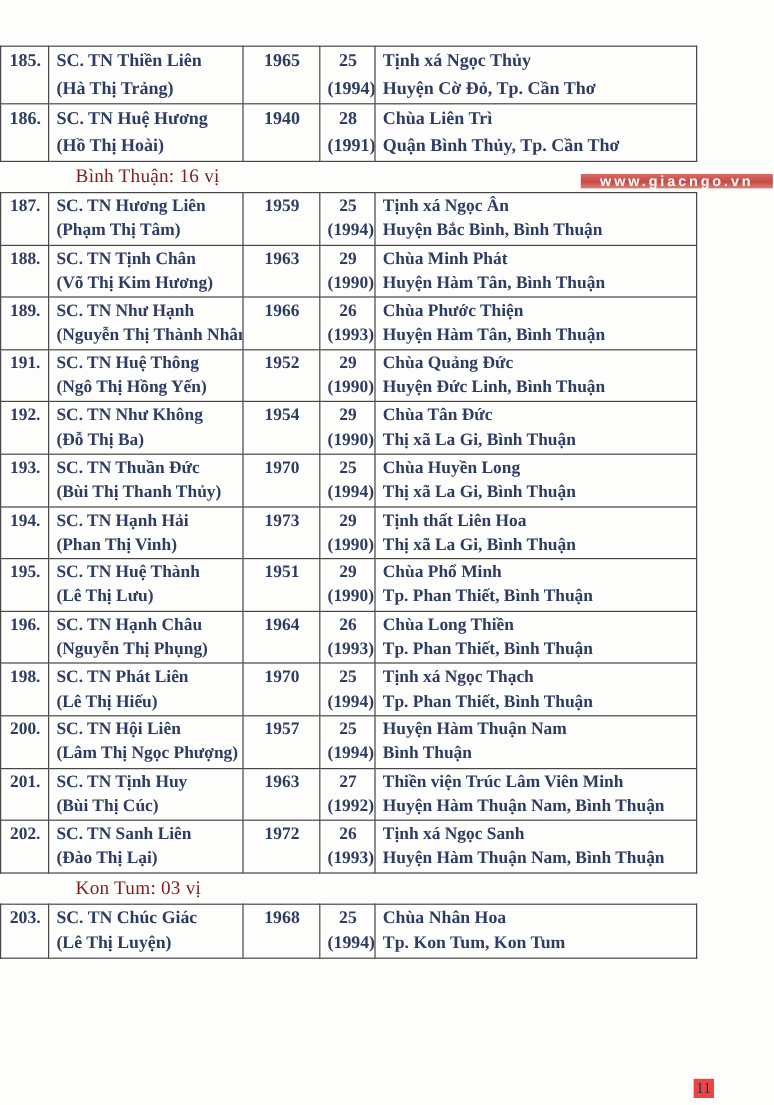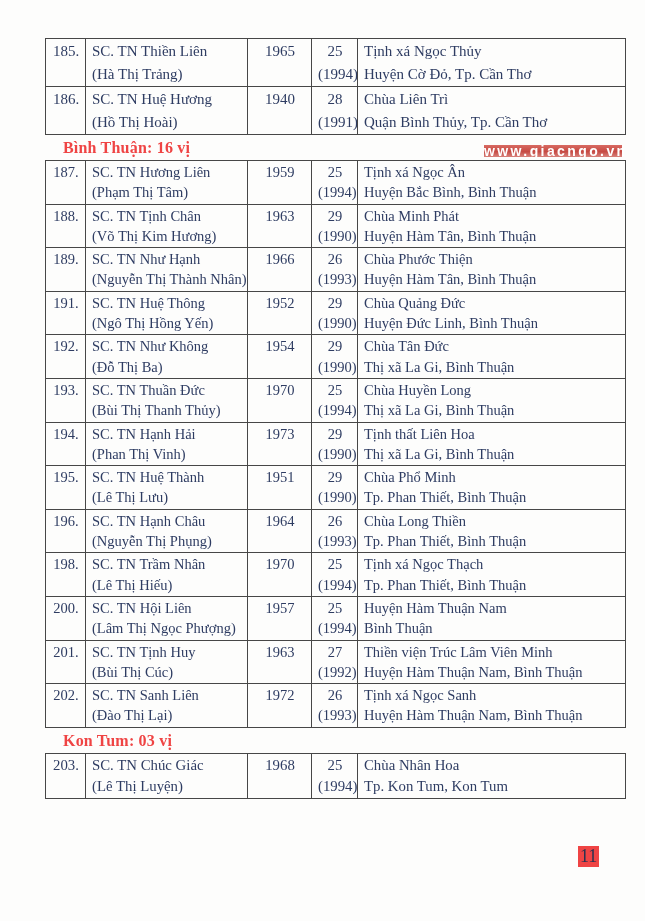--- a/index.html
+++ b/index.html
@@ -14,21 +14,21 @@
     position:relative;
     width:645px;height:921px;
     background:#fdfdfc;
     overflow:hidden;
   }
   .content{padding-top:38px;}
   table.roster{
     border-collapse:collapse;
     table-layout:fixed;
     width:580px;
-    margin-left:45px;
+    font-weight:bold;
   }
   table.roster td{
     border:1px solid #474747;
     vertical-align:top;
     padding:1px 5px 1px 6px;
     overflow:hidden;
     white-space:nowrap;
   }
   col.w-no{width:40px;}
   col.w-name{width:162px;}
@@ -36,43 +36,43 @@
   col.w-age{width:46px;}
   col.w-loc{width:268px;}
   .c-no,.c-year,.c-age{text-align:center;}
   .c-name,.c-loc{text-align:left;}
   
   table.t-loose td{font-size:15px;line-height:1.5;}
   table.t-tight td{font-size:14.5px;line-height:1.4;}
   table.t-last td{font-size:14.8px;line-height:1.42;}
   .section-header{
     font-size:16px;
-    font-weight:bold;
-    color:#ef4444;
+    font-weight:normal;
+    color:#7f1d1d;
     margin:4px 0 3px 63px;
     letter-spacing:.2px;
   }
   .watermark{
     position:absolute;
     left:484px;top:145px;
-    width:138px;height:12px;
+    width:160px;height:12px;
     background:linear-gradient(180deg,#d86a62 0%,#c64a43 55%,#d8837c 100%);
     color:#ffffff;
     font-family:"Liberation Sans","DejaVu Sans",sans-serif;
-    font-size:14px;
+    font-size:12px;
     font-weight:bold;
     letter-spacing:2.4px;
     text-align:center;
     line-height:12px;
     z-index:5;
   }
   .page-number{
     position:absolute;
-    left:578px;top:846px;
-    font-size:18px;
+    left:578px;top:899px;
+    font-size:13px;
     color:#2a3350;
     background:#ef4444;
     padding:0 2px;
     z-index:6;
   }
 </style>
 </head>
 <body>
 
 <div class="page">
@@ -321,21 +321,21 @@
             <td class="c-loc">
               <div>Chùa Long Thiền</div>
               <div>Tp. Phan Thiết, Bình Thuận</div>
             </td>
           </tr>
           <tr>
             <td class="c-no">
               <div>198.</div>
             </td>
             <td class="c-name">
-              <div>SC. TN Trầm Nhân</div>
+              <div>SC. TN Phát Liên</div>
               <div>(Lê Thị Hiếu)</div>
             </td>
             <td class="c-year">
               <div>1970</div>
             </td>
             <td class="c-age">
               <div>25</div>
               <div>(1994)</div>
             </td>
             <td class="c-loc">

